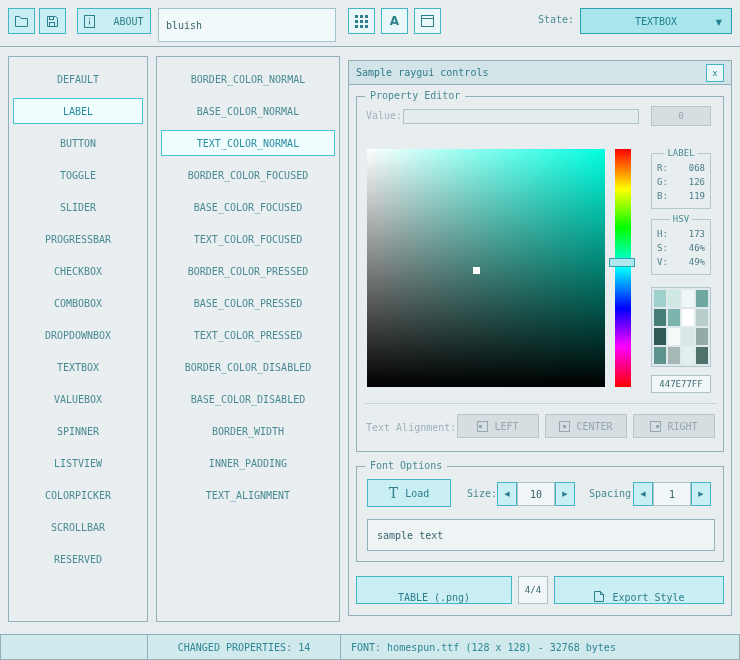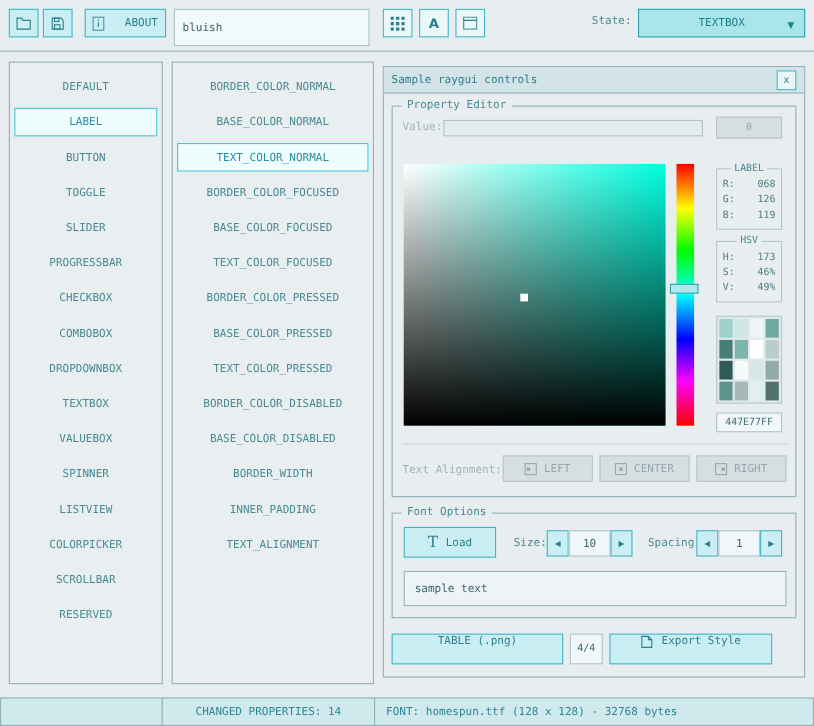--- a/index.html
+++ b/index.html
@@ -159,29 +159,29 @@
   .textbox {
     position:absolute; left:10px; top:52px; width:348px; height:32px;
     border:1px solid #8fb6be; background:#eef4f6; color:#39646b;
     display:flex; align-items:center; padding:0 9px; cursor:text;
   }
 
   .win-btn {
     position:absolute; top:515px; height:28px;
     background:var(--btn-bg,#c9eef3); border:1px solid var(--accent,#43b6c6);
     color:var(--text-dark,#2e7f8c); font:inherit;
-    display:flex; align-items:flex-start; justify-content:center; gap:7px; cursor:pointer;
+    display:flex; align-items:flex-end; justify-content:center; gap:7px; cursor:pointer;
   }
   #table-btn { left:7px; width:156px; }
   #export-counter {
     position:absolute; left:169px; top:515px; width:30px; height:28px;
     border:1px solid #aec2c8; background:#f1f7f8; color:#39646b;
     display:flex; align-items:center; justify-content:center; font-size:9px;
   }
-  #export-btn { left:205px; width:148px; }
+  #export-btn { left:205px; width:170px; }
 
   
   .statusbar { position:absolute; left:0; top:634px; width:740px; height:26px; }
   .sb-cell {
     position:absolute; top:0; height:26px;
     background:var(--statusbar-bg,#cfe9ed); border:1px solid var(--panel-border,#92b0ba);
     display:flex; align-items:center; color:#2f8694;
   }
   #sb1 { left:0; width:148px; }
   #sb2 { left:147px; width:194px; justify-content:center; }

